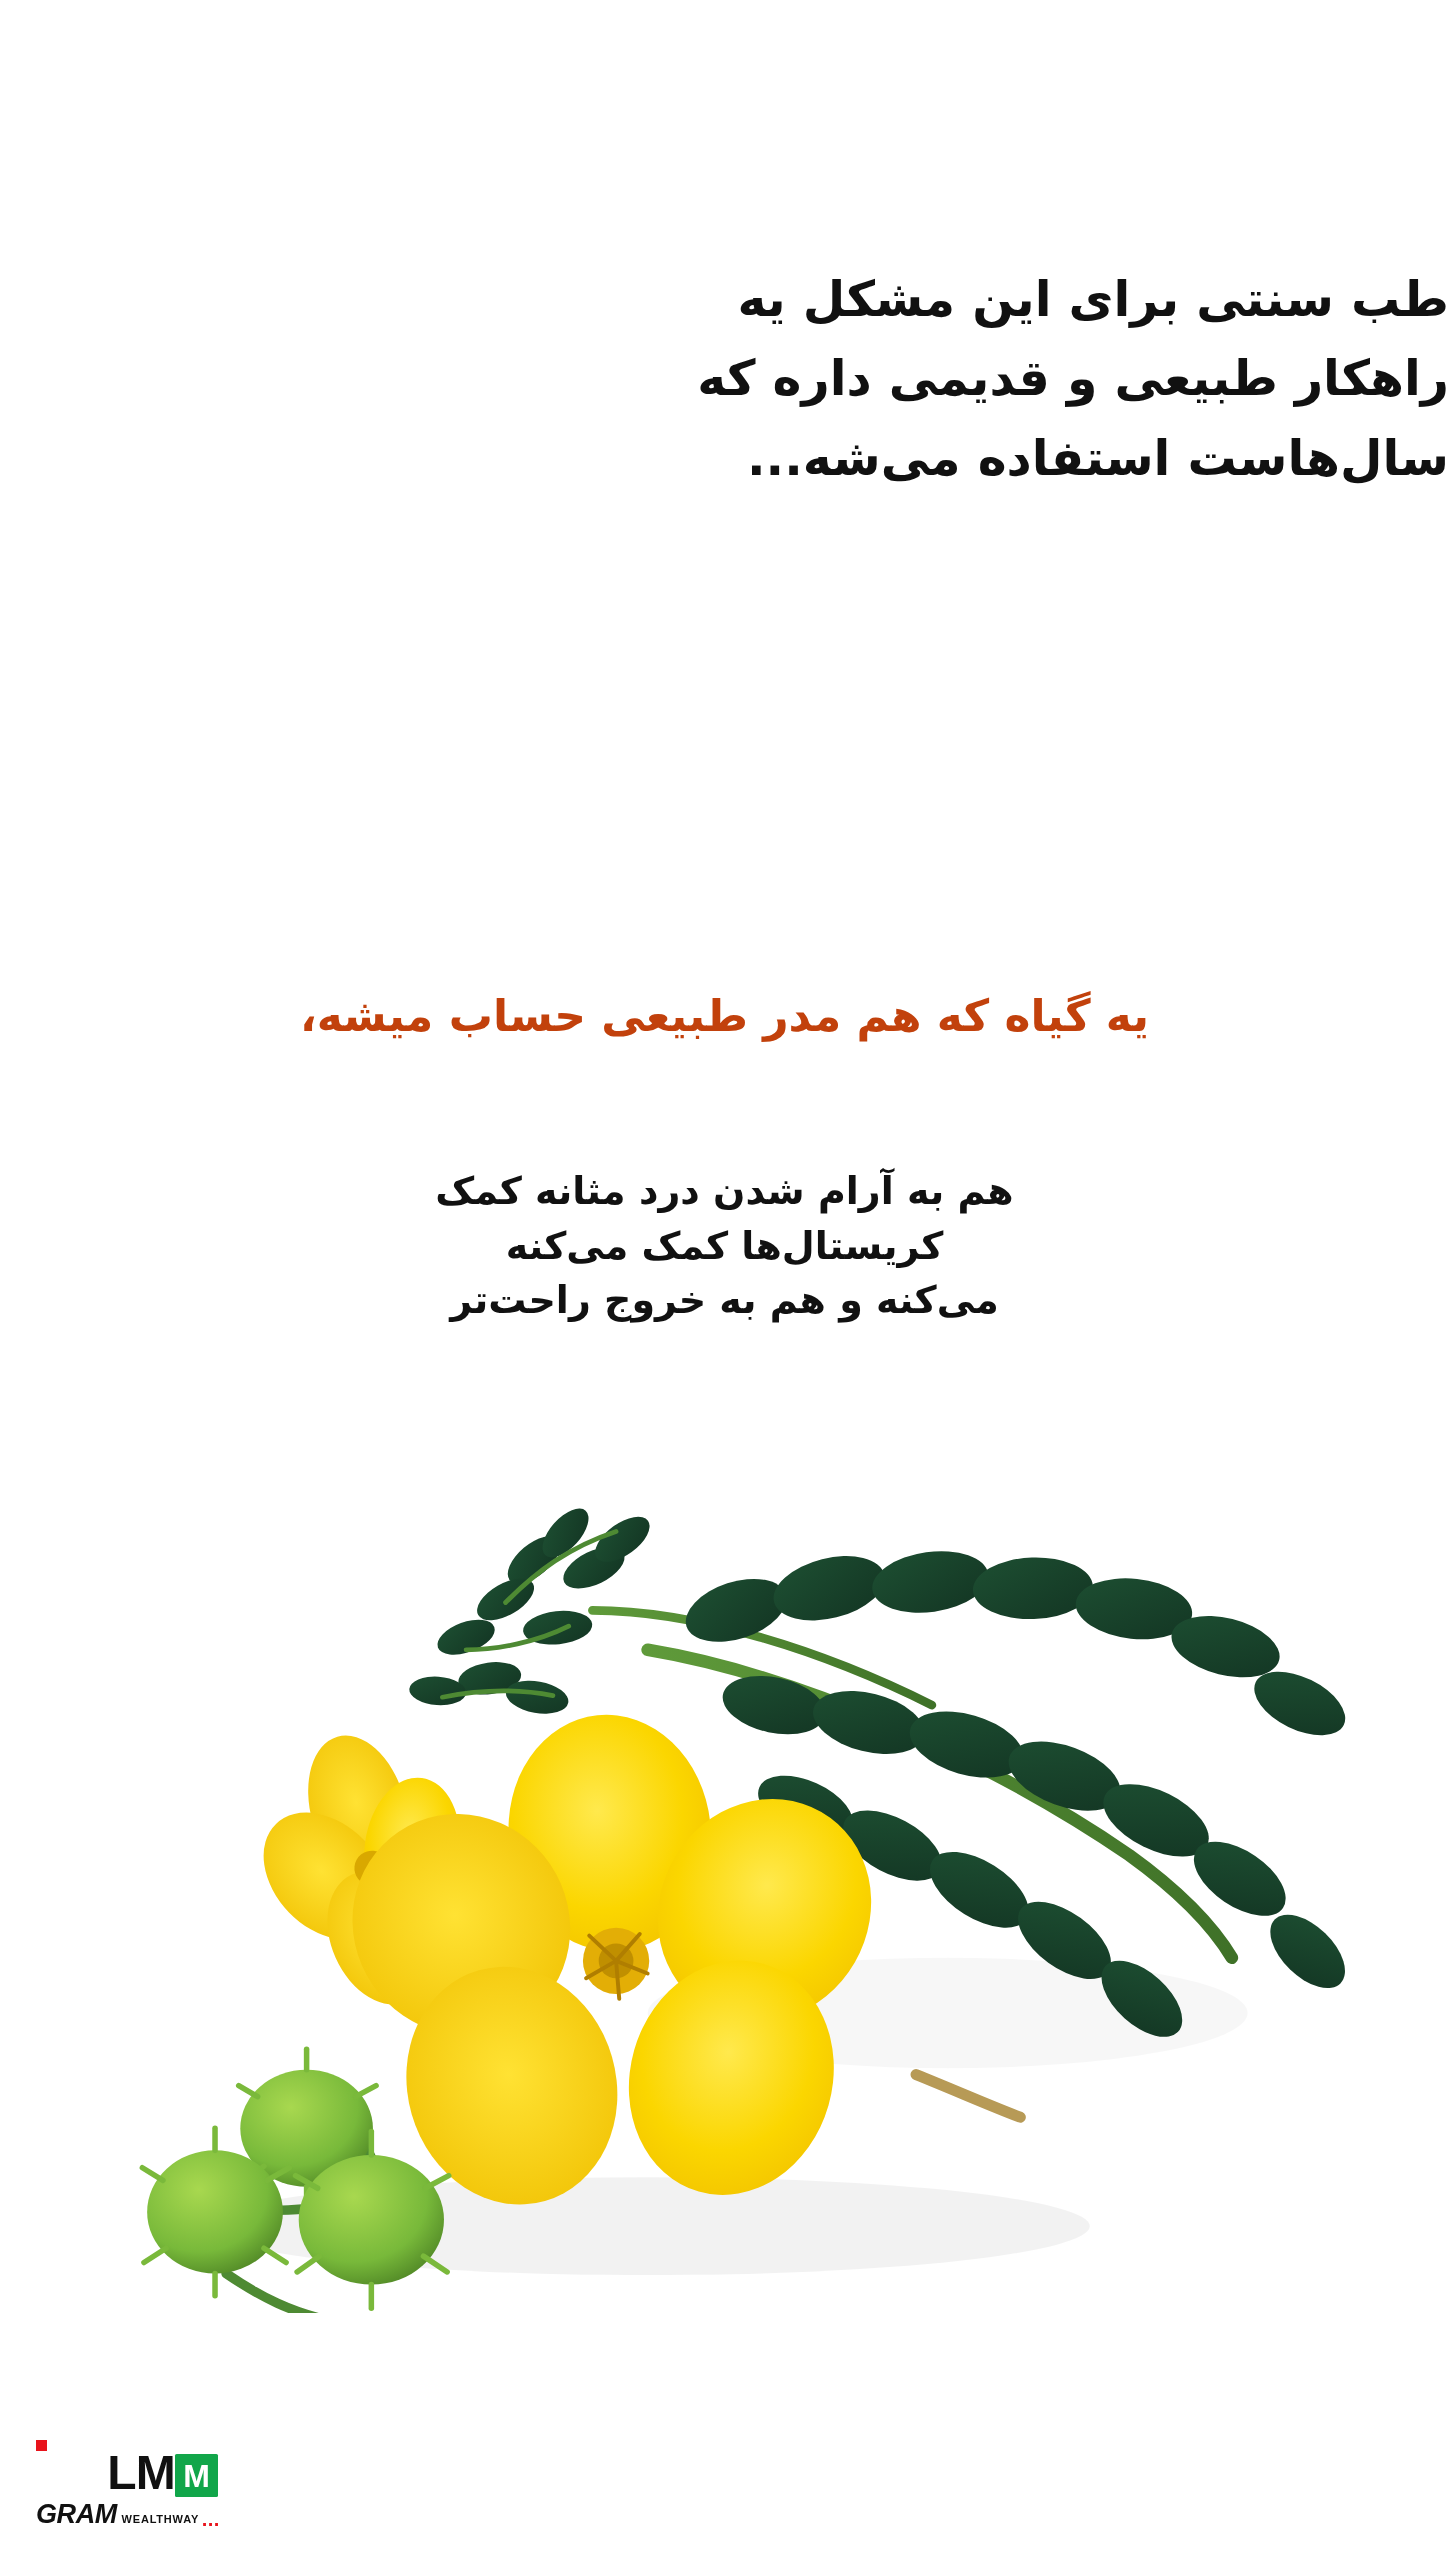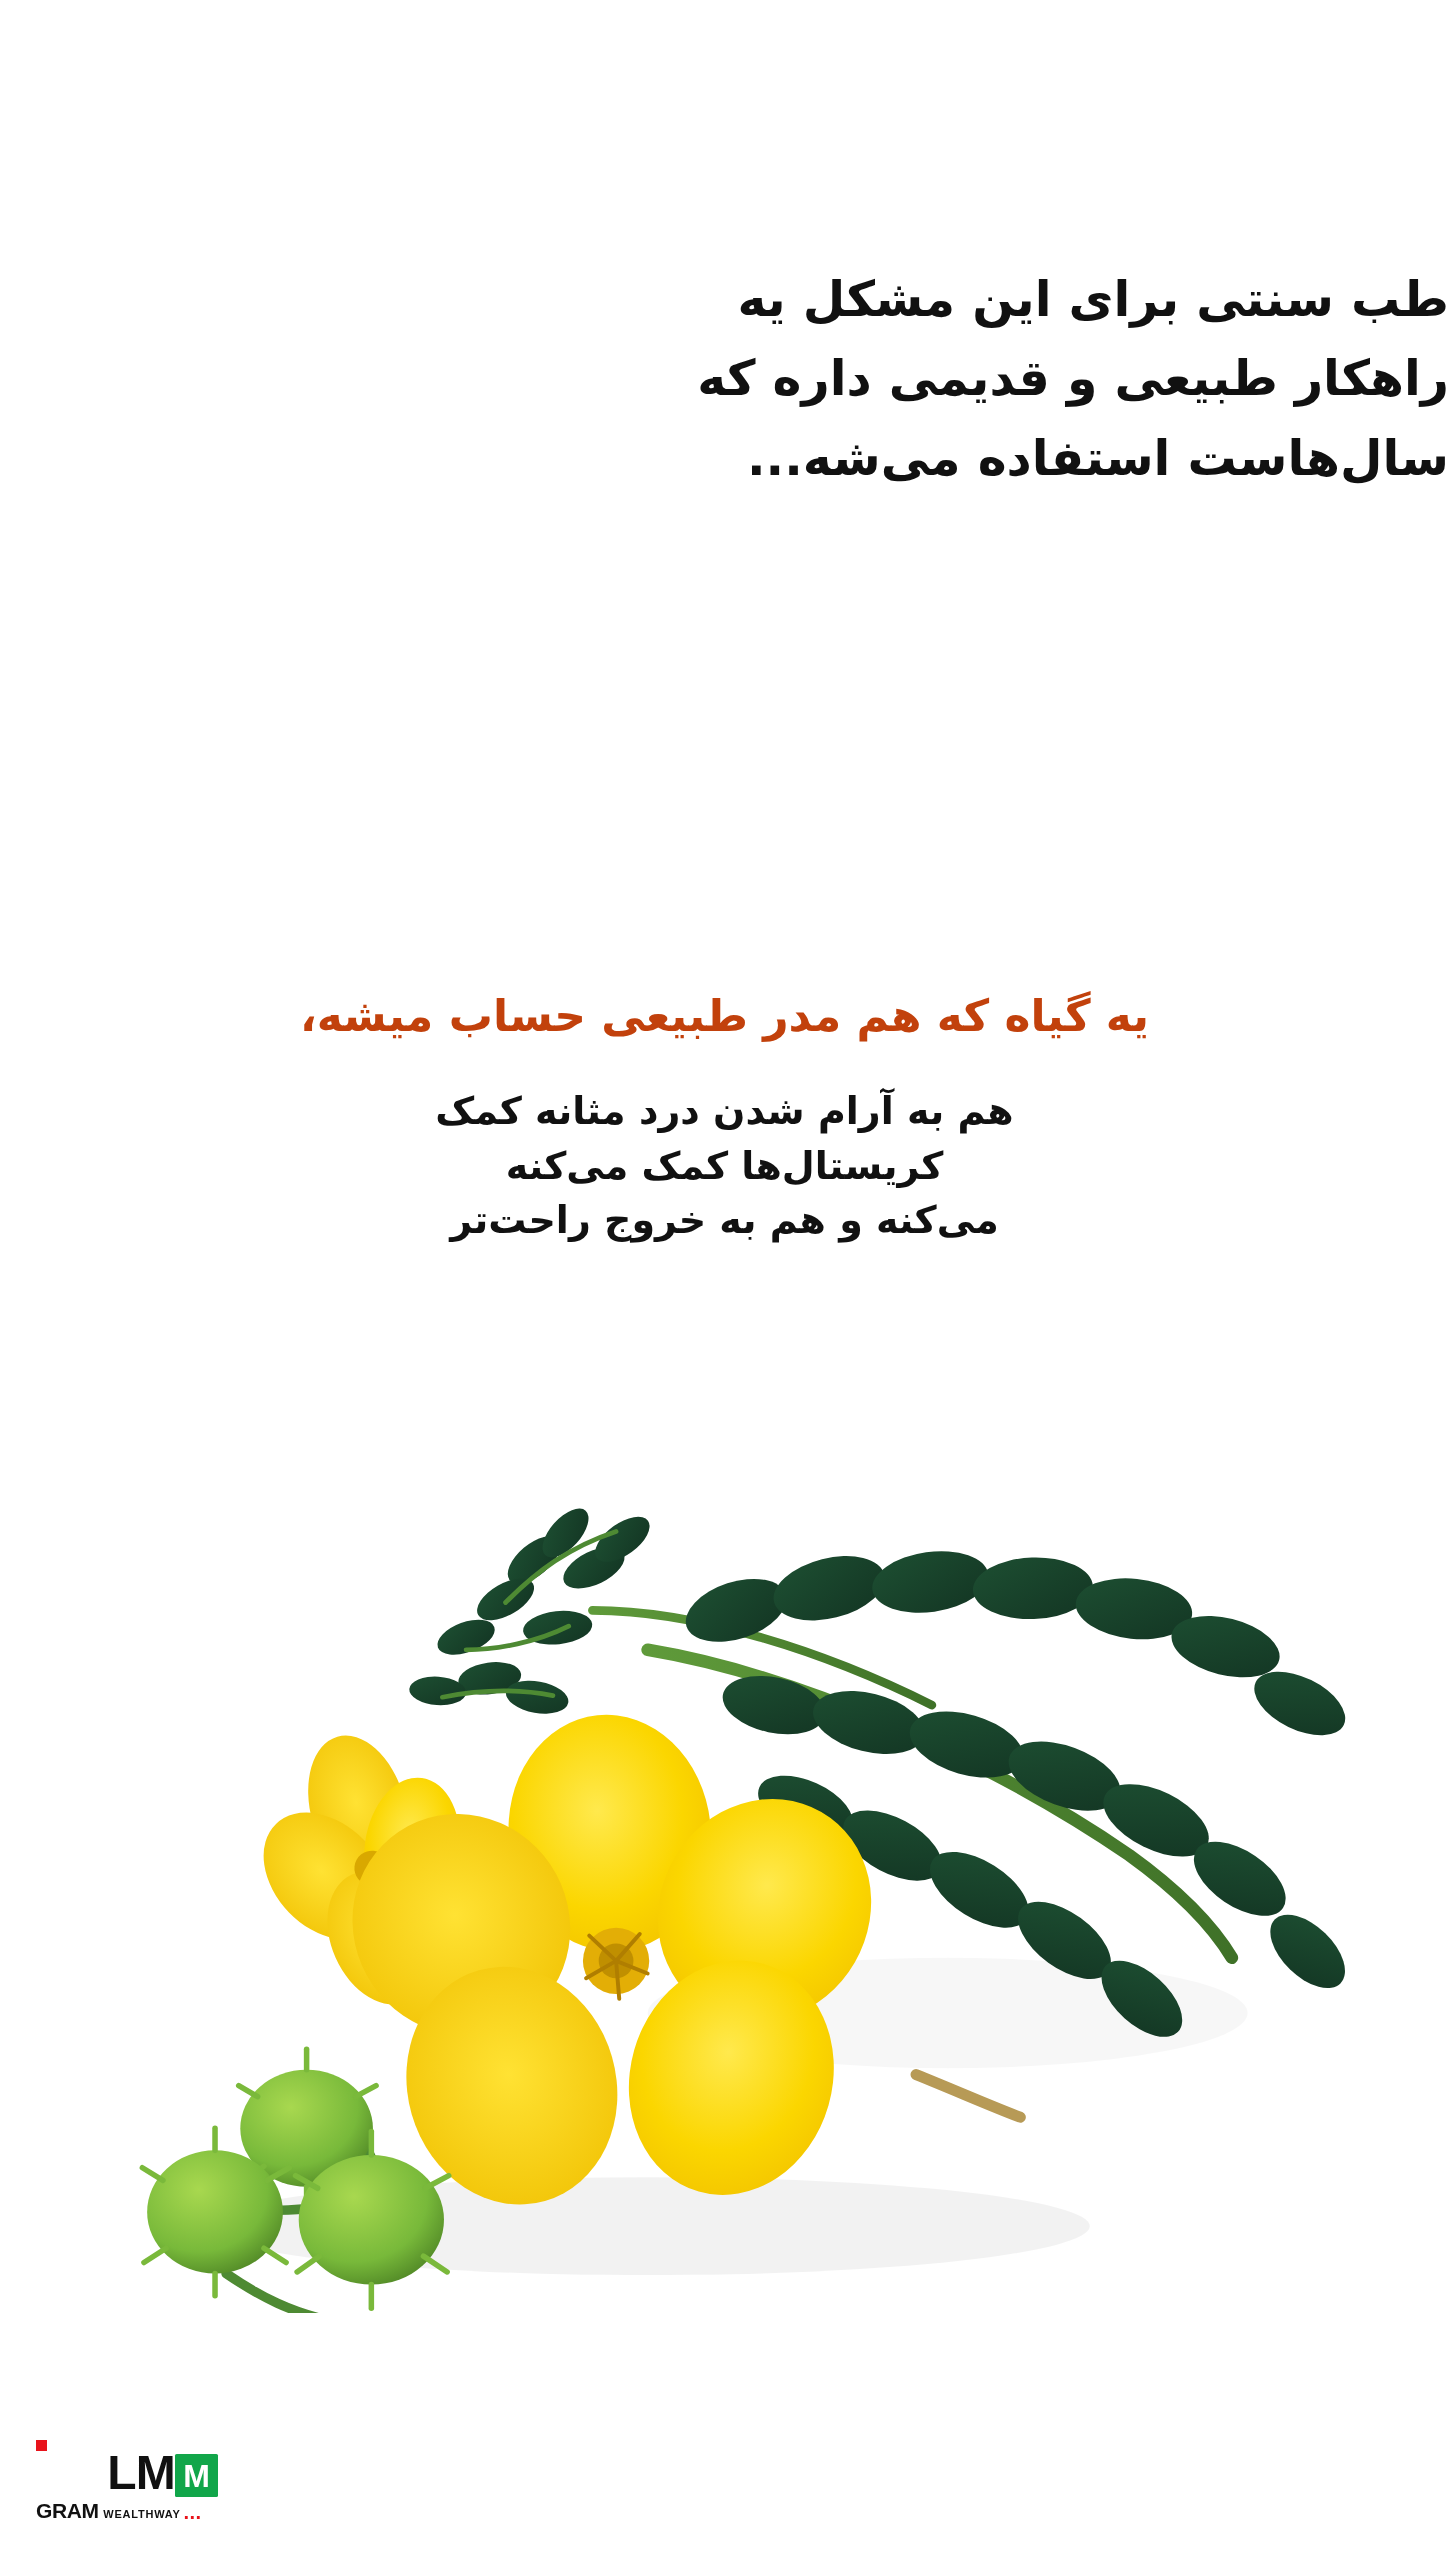--- a/index.html
+++ b/index.html
@@ -51,21 +51,21 @@
   .redline span {
     font-size: 44px;
     font-weight: 700;
     color: #c2410c;
     letter-spacing: -0.2px;
   }
 
   
   .bodytext {
     position: absolute;
-    top: 1084px;
+    top: 1164px;
     left: 0;
     right: 0;
     text-align: center;
     direction: rtl;
   }
   .bodytext .line {
     display: block;
     font-size: 38px;
     font-weight: 700;
     color: #111111;
@@ -125,24 +125,25 @@
     direction: ltr;
   }
   .logo-row2 {
     display: flex;
     align-items: baseline;
     direction: ltr;
     margin-top: 1.6px;
   }
   .logo-gram {
     color: #111111;
-    font-size: 21px;
+    font-size: 27px;
     font-weight: 800;
     font-family: "Liberation Sans", sans-serif;
     letter-spacing: -0.4px;
+    font-style: italic;
   }
   .logo-sub {
     display: flex;
     flex-direction: row;
     margin-left: 4.7px;
     line-height: 1.05;
   }
   .logo-sub b {
     font-size: 11px;
     font-weight: 800;

